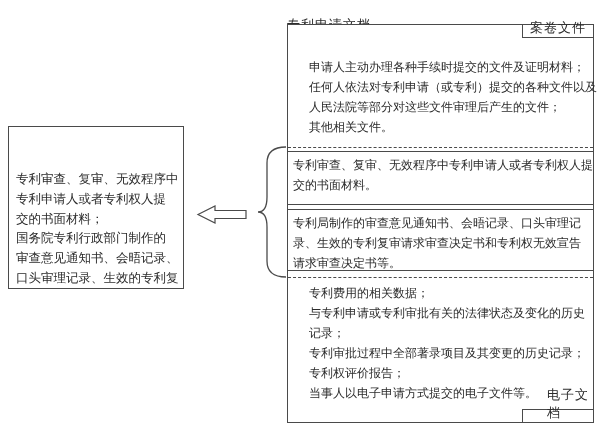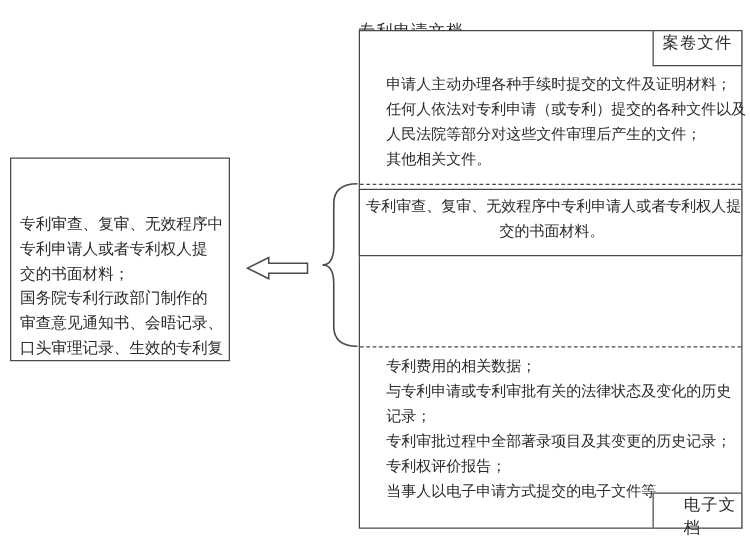--- a/index.html
+++ b/index.html
@@ -11,32 +11,32 @@
     position:absolute;font-size:13px;letter-spacing:1px;color:#2b2b2b;white-space:pre;
   }
   .box{position:absolute;border:1px solid #4a4a4a;background:#fff;box-sizing:border-box;}
   .txt{white-space:pre;font-size:12px;line-height:20px;color:#2b2b2b;}
   
   #left-box{left:8px;top:126px;width:176px;height:163px;padding:3px 4px 0 7px;overflow:hidden;}
   #left-box .txt{font-size:12.5px;line-height:19.8px;margin-top:40px;}
   
   #right-box{left:287px;top:24px;width:307px;height:399px;}
   .corner-box{position:absolute;border:1px solid #4a4a4a;background:#fff;box-sizing:border-box;
-    width:72px;height:29px;display:flex;align-items:flex-start;justify-content:center;
+    width:72px;height:14px;display:flex;align-items:flex-end;justify-content:center;
     font-size:13px;letter-spacing:1px;}
   #case-file-box{top:-1px;right:-1px;}
   #efile-box{bottom:-1px;right:-1px;padding-left:24px;}
   .sec{position:absolute;left:0;width:100%;box-sizing:border-box;padding:0 3px 0 5px;overflow:hidden;margin-left:16px;}
   #sec-paper{top:32px;}
   #sec-electronic{top:258px;}
   .divider{position:absolute;left:0;width:100%;border-top:1px dashed #4a4a4a;height:0;}
   #divider-1{top:122px;}
   #divider-2{top:252px;}
   .inner-box{position:absolute;left:-1px;width:307px;border:1px solid #4a4a4a;background:#fff;
-    box-sizing:border-box;padding:3px 3px 0 5px;overflow:hidden;text-align:center;}
+    box-sizing:border-box;padding:3px 3px 0 5px;overflow:hidden;}
   #inner-box-a{top:126px;height:54px;}
   #inner-box-b{top:184px;height:62px;}
   
   #connector-label{position:absolute;left:199px;top:187px;font-size:13px;letter-spacing:1.5px;white-space:pre;}
   #connector-svg{position:absolute;left:190px;top:138px;}
 </style>
 </head>
 <body>
 
 <div id="stage">
@@ -74,20 +74,25 @@
 其他相关文件。</div>
     </div>
 
     <div class="divider" id="divider-1"></div>
 
     <div class="inner-box" id="inner-box-a">
       <div class="txt">专利审查、复审、无效程序中专利申请人或者专利权人提
 交的书面材料。</div>
     </div>
 
+    <div class="inner-box" id="inner-box-b">
+      <div class="txt">专利局制作的审查意见通知书、会晤记录、口头审理记
+录、生效的专利复审请求审查决定书和专利权无效宣告
+请求审查决定书等。</div>
+    </div>
 
     <div class="divider" id="divider-2"></div>
 
     <div class="sec" id="sec-electronic">
       <div class="txt">专利费用的相关数据；
 与专利申请或专利审批有关的法律状态及变化的历史
 记录；
 专利审批过程中全部著录项目及其变更的历史记录；
 专利权评价报告；
 当事人以电子申请方式提交的电子文件等。</div>

